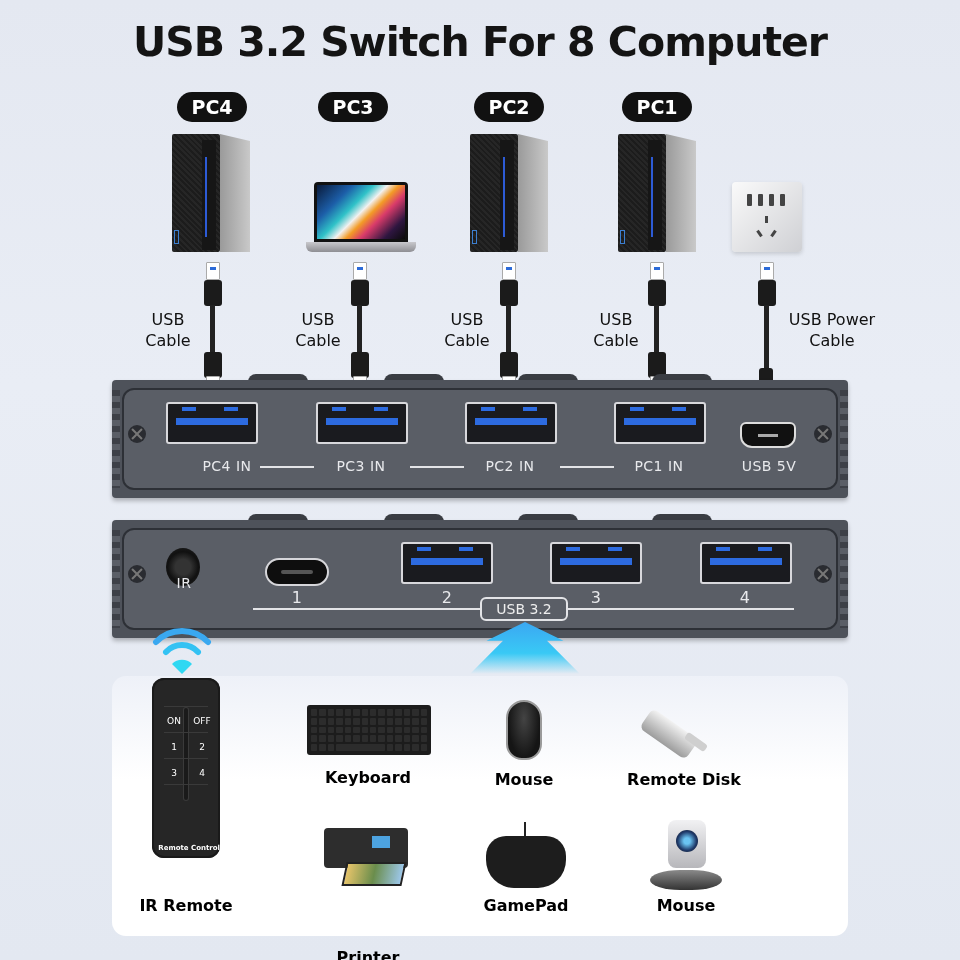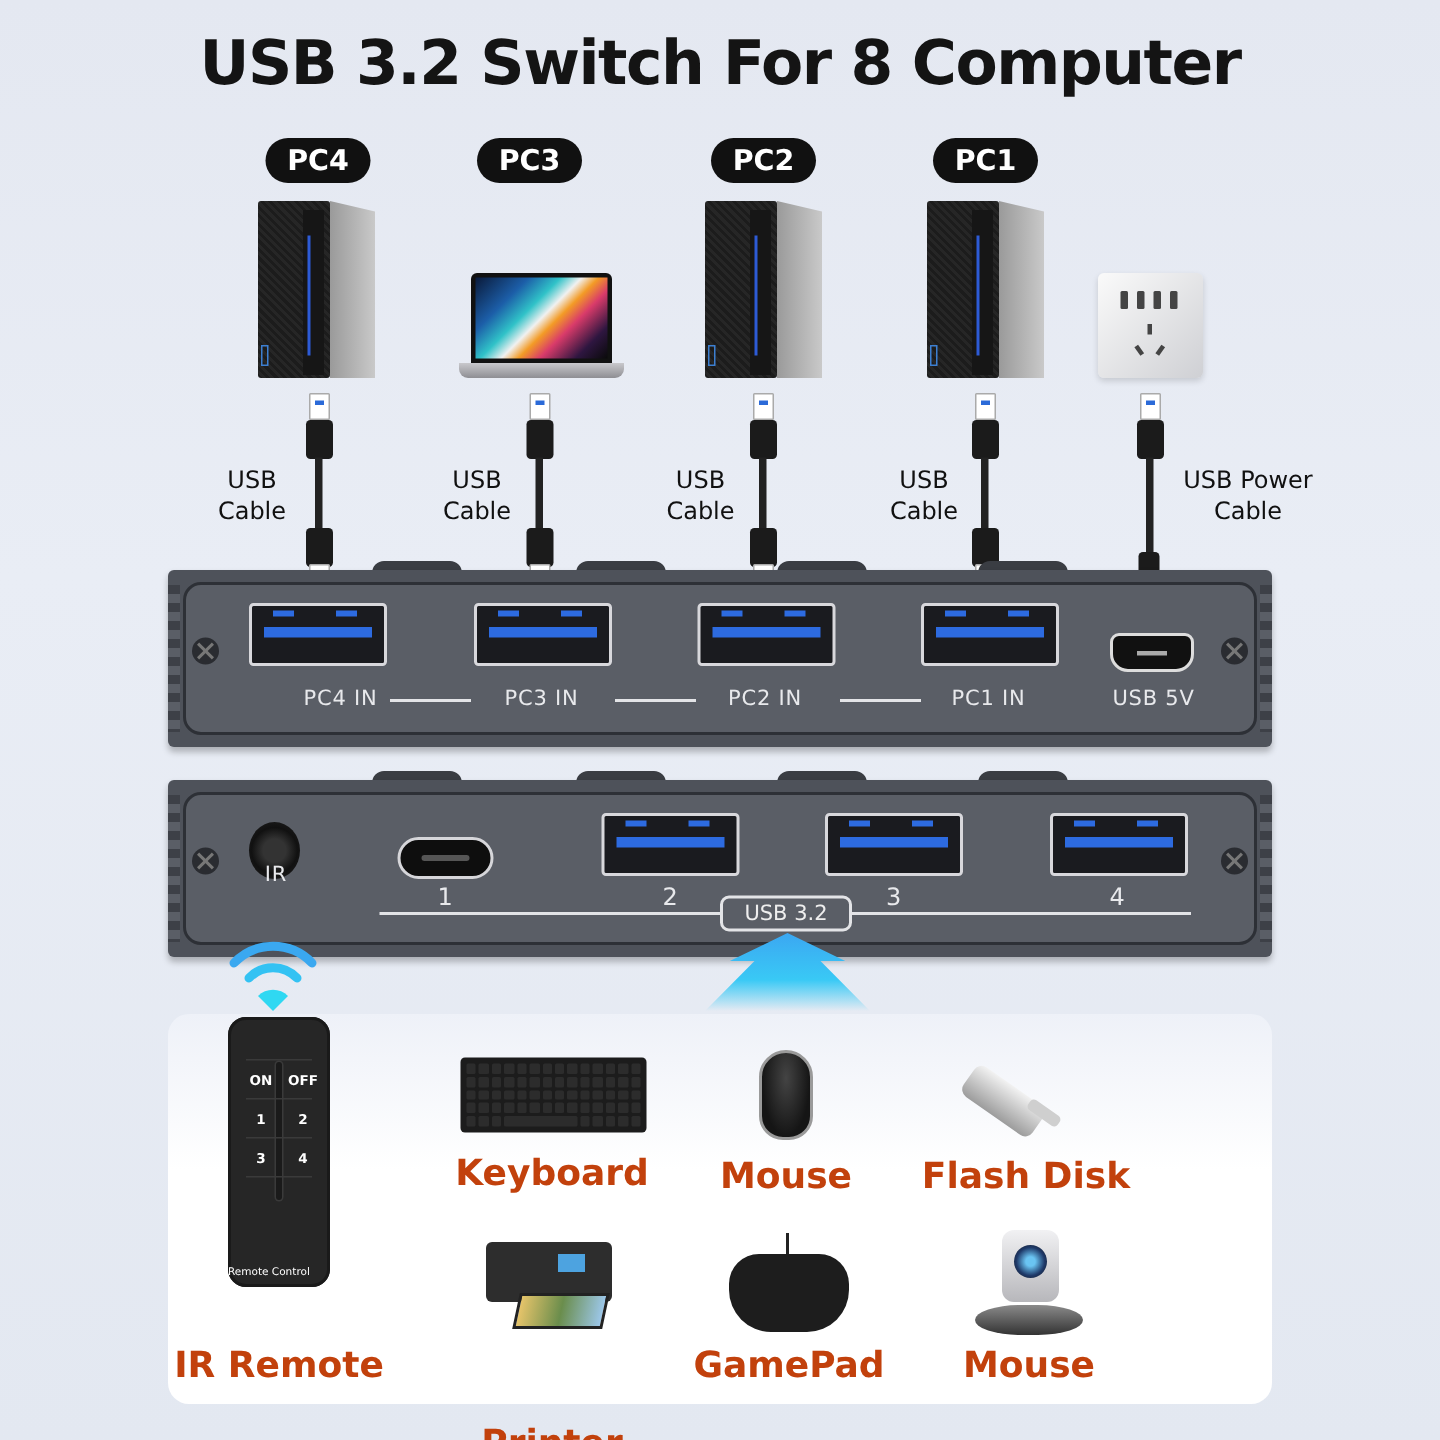--- a/index.html
+++ b/index.html
@@ -59,26 +59,26 @@
   .badge{position:absolute;left:480px;top:597px;width:88px;height:24px;border:2px solid #e3e4e7;border-radius:6px;background:#5a5e66;color:#eee;font-size:14px;text-align:center;line-height:20px}
 
   
   .arrow{position:absolute;left:470px;top:622px;width:110px;height:52px;background:linear-gradient(180deg,#3ba7f2,#39c9f5 60%,rgba(60,200,245,0) 100%);clip-path:polygon(50% 0,85% 36%,70% 36%,100% 100%,0 100%,30% 36%,15% 36%)}
   .wifi{position:absolute;left:152px;top:624px;width:60px;height:50px}
 
   
   .acc{position:absolute;left:112px;top:676px;width:736px;height:260px;background:linear-gradient(180deg,#eef1f8,#fff 40%);border-radius:14px}
 
   .remote{position:absolute;left:152px;top:678px;width:68px;height:180px;background:#262626;border-radius:12px;box-shadow:inset 0 0 0 2px #1a1a1a}
-  .remote .btn{position:absolute;color:#fff;font-size:9px;font-weight:bold;width:24px;text-align:center}
+  .remote .btn{position:absolute;color:#fff;font-size:9px;font-weight:normal;width:24px;text-align:center}
   .remote .div{position:absolute;left:12px;right:12px;height:1px;background:#3a3a3a}
   .remote .mid{position:absolute;left:32px;top:30px;width:4px;height:92px;border-radius:2px;background:#1a1a1a;box-shadow:0 0 0 1px #3a3a3a}
-  .remote .cap{position:absolute;left:0;right:0;bottom:6px;text-align:left;color:#fff;font-size:7px;font-weight:normal}
-
-  .acc-label{position:absolute;font-size:24px;font-weight:bold;color:#c2410c;text-align:center;width:160px}
+  .remote .cap{position:absolute;left:0;right:0;bottom:6px;text-align:right;color:#fff;font-size:7px;font-weight:bold}
+
+  .acc-label{position:absolute;font-size:16px;font-weight:bold;color:#000000;text-align:center;width:160px}
 
   
   .kbd{position:absolute;left:307px;top:705px;width:124px;height:50px;background:#1c1c1c;border-radius:3px;padding:4px;display:grid;grid-template-columns:repeat(14,1fr);grid-template-rows:repeat(5,1fr);gap:2px}
   .kbd span{background:#2c2c2c;border-radius:1px}
   
   .mouse{position:absolute;left:506px;top:700px;width:36px;height:60px;background:radial-gradient(ellipse at 50% 30%,#444,#151515 70%);border-radius:18px 18px 16px 16px;border:2px solid #9a9a9a}
   
   .flash{position:absolute;left:640px;top:698px;width:70px;height:60px}
   .flash .body{position:absolute;left:6px;top:8px;width:56px;height:24px;background:linear-gradient(180deg,#f2f2f2,#9c9c9c);border-radius:6px;transform:rotate(35deg);transform-origin:left center}
   .flash .conn{position:absolute;left:44px;top:40px;width:24px;height:8px;background:#cfcfcf;border-radius:3px;transform:rotate(35deg)}
@@ -377,21 +377,21 @@
 </div>
 <div class="acc-label" style="left:288px;top:768px">Keyboard</div>
 
 <div class="mouse"></div>
 <div class="acc-label" style="left:444px;top:770px">Mouse</div>
 
 <div class="flash">
     <div class="body"></div>
     <div class="conn"></div>
   </div>
-<div class="acc-label" style="left:604px;top:770px">Flash Disk</div>
+<div class="acc-label" style="left:604px;top:770px">Remote Disk</div>
 
 <div class="printer">
     <div class="top"></div>
     <div class="screen"></div>
     <div class="tray"></div>
   </div>
 <div class="acc-label" style="left:288px;top:948px">Printer</div>
 
 <div class="pad"></div>
 <div class="acc-label" style="left:446px;top:896px">GamePad</div>

